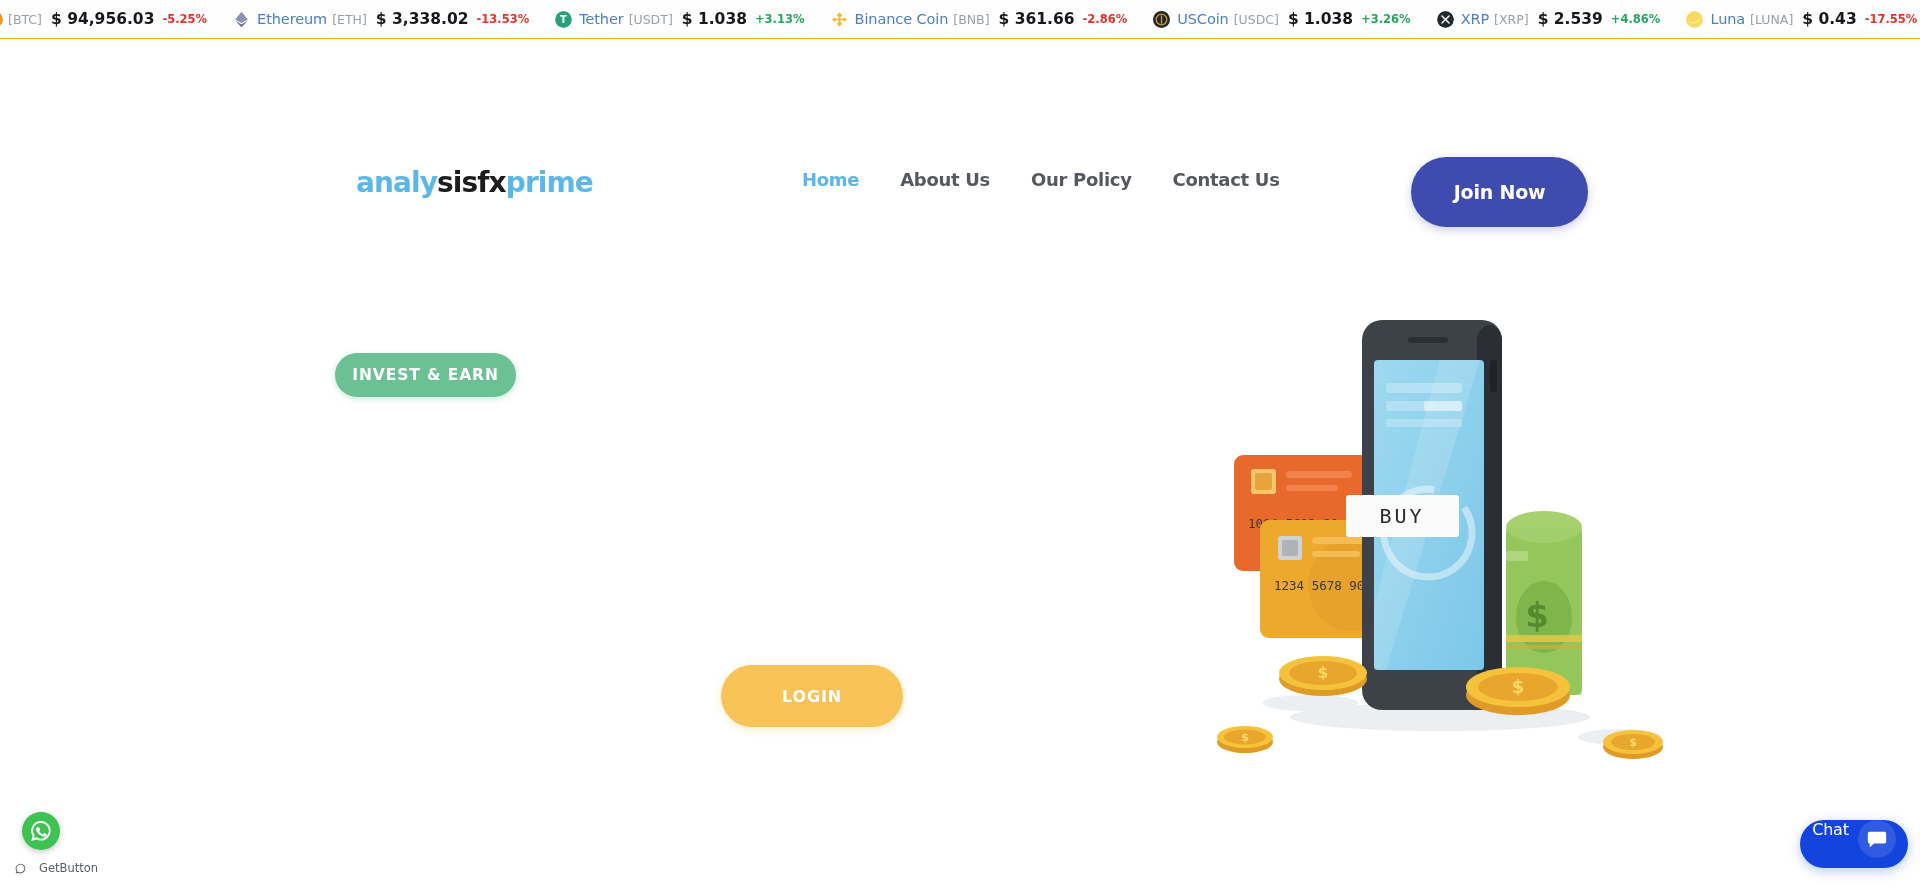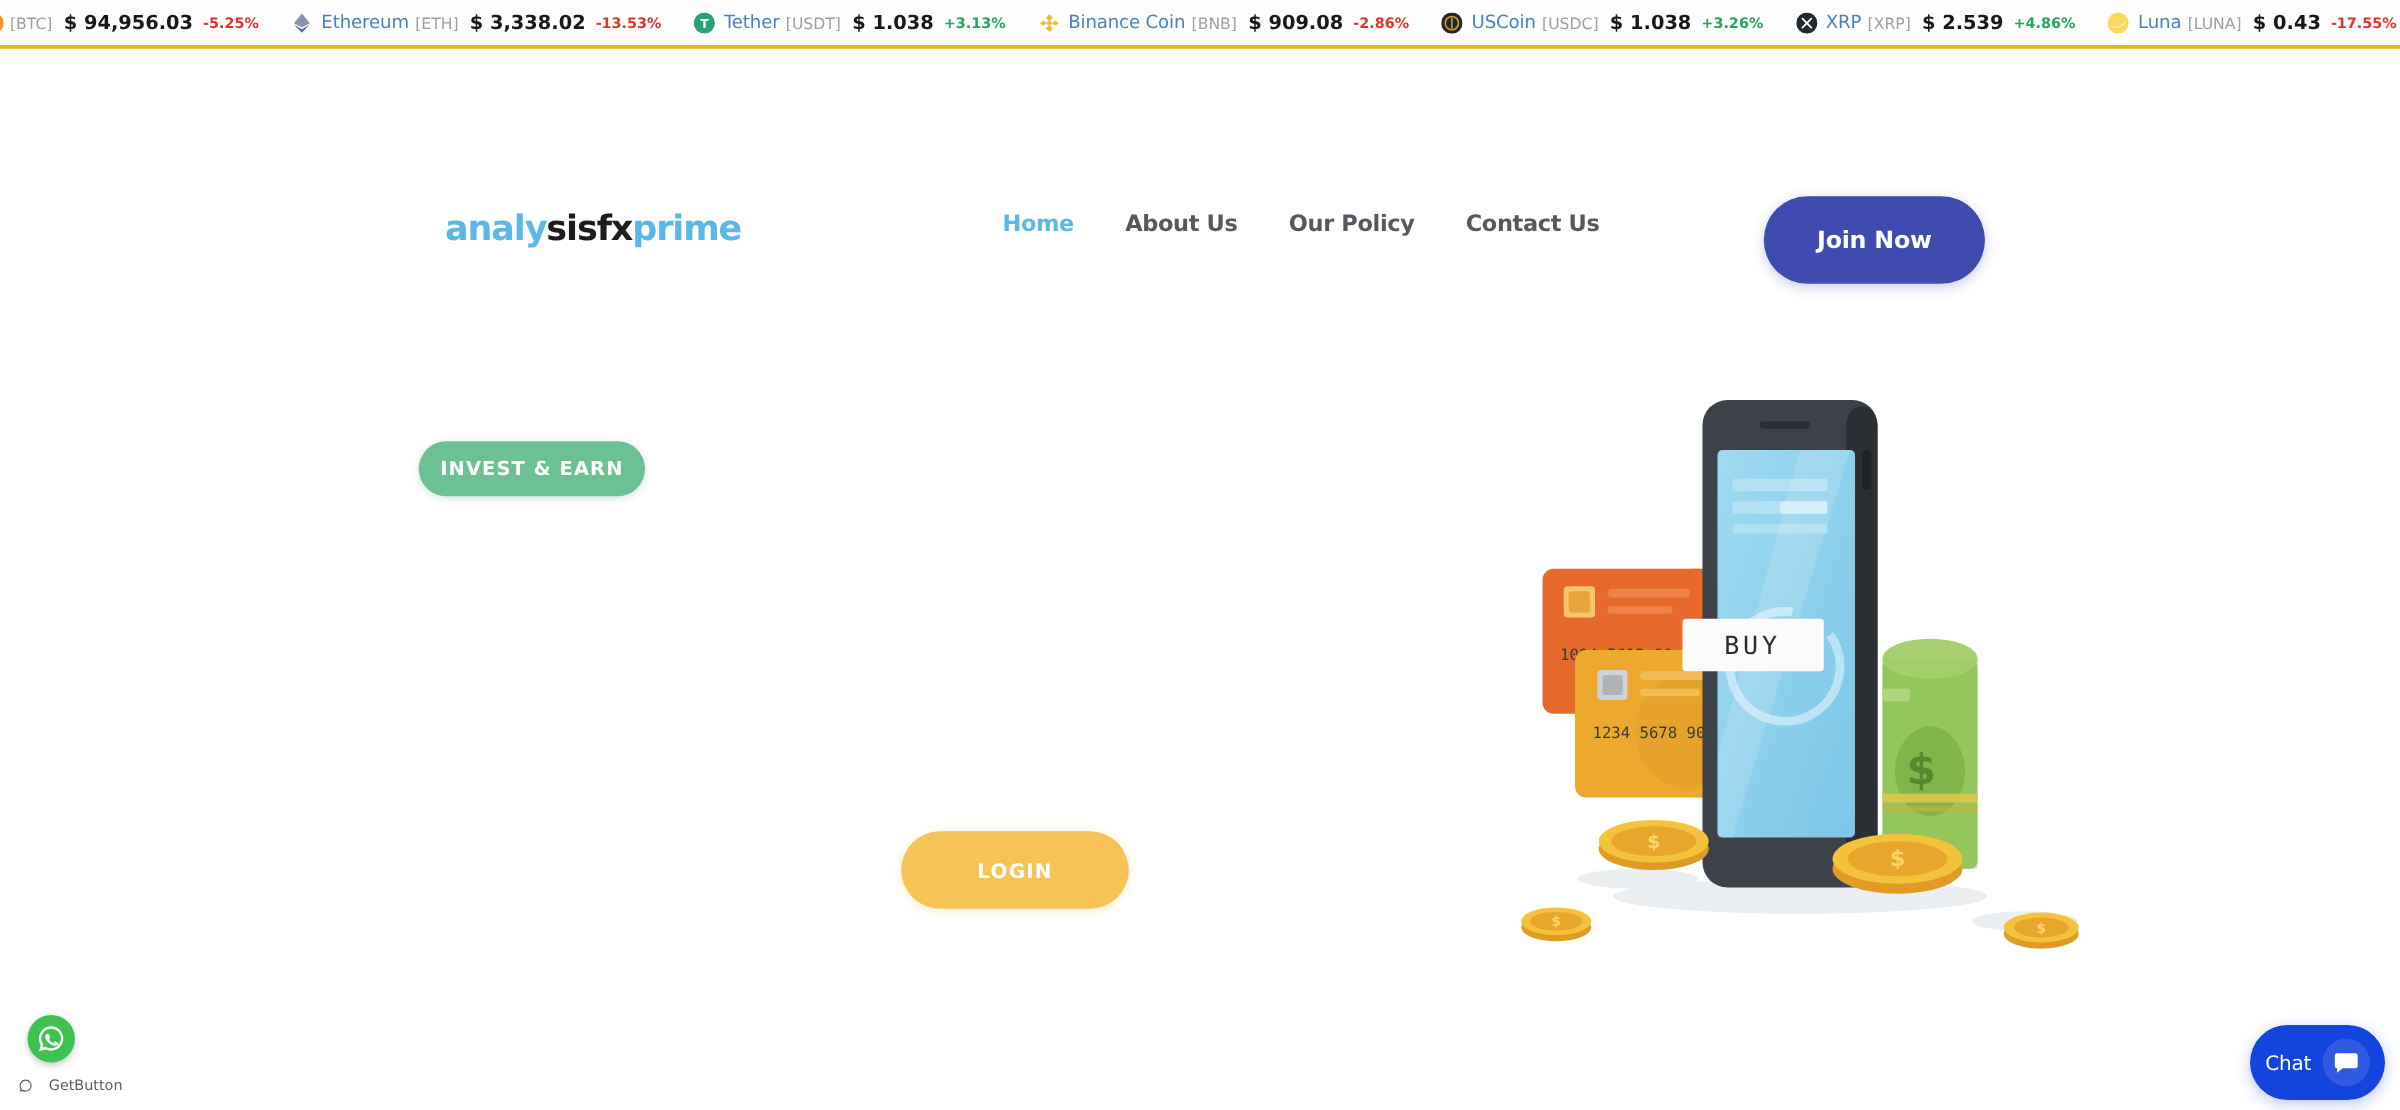--- a/index.html
+++ b/index.html
@@ -11,21 +11,21 @@
     font-family: "Liberation Sans", sans-serif;
   }
 
   
   .ticker-bar {
     position: absolute;
     top: 0; left: 0;
     width: 1920px;
     height: 39px;
     background: #fefefe;
-    border-bottom: 3px solid #eab308;
+    border-bottom: 1px solid #eab308;
     display: flex;
     align-items: center;
     overflow: hidden;
     white-space: nowrap;
   }
   .ticker-track {
     display: flex;
     align-items: center;
     margin-left: -26px;
   }
@@ -203,25 +203,25 @@
     color: #5a5f66;
     font-family: "DejaVu Sans", sans-serif;
     white-space: nowrap;
   }
 
   .chat-widget {
     position: absolute;
     left: 1800px;
     top: 820px;
     width: 108px;
-    height: 60px;
+    height: 48px;
     border-radius: 30px;
     background: #1344dd;
     display: flex;
-    align-items: center;
+    align-items: flex-start;
     justify-content: center;
     gap: 9px;
     cursor: pointer;
     box-shadow: 0 3px 12px rgba(19,68,221,0.3);
   }
   .chat-label {
     font-size: 16px;
     color: #ffffff;
     font-family: "DejaVu Sans", sans-serif;
     letter-spacing: -0.2px;
@@ -272,21 +272,21 @@
       <div class="tick">
         <svg viewBox="0 0 24 24" class="tick-icon">
           <polygon points="12,2 16,6 12,10 8,6" fill="#f3ba2f"></polygon>
           <polygon points="12,14 16,18 12,22 8,18" fill="#f3ba2f"></polygon>
           <polygon points="5,9 9,12 5,15 1.5,12" fill="#f3ba2f"></polygon>
           <polygon points="19,9 22.5,12 19,15 15,12" fill="#f3ba2f"></polygon>
           <polygon points="12,8.5 15.5,12 12,15.5 8.5,12" fill="#f3ba2f"></polygon>
         </svg>
         <span class="tick-name">Binance Coin</span>
         <span class="tick-sym">[BNB]</span>
-        <span class="tick-price">$ 909.08</span>
+        <span class="tick-price">$ 361.66</span>
         <span class="tick-chg chg-down">-2.86%</span>
       </div>
       <div class="tick">
         <svg viewBox="0 0 24 24" class="tick-icon">
           <rect width="24" height="24" rx="2" fill="#23262b"></rect>
           <circle cx="12" cy="12" r="7.5" fill="none" stroke="#c8a02c" stroke-width="1.8"></circle>
           <path d="M12 6v12" stroke="#c8a02c" stroke-width="1.8"></path>
         </svg>
         <span class="tick-name">USCoin</span>
         <span class="tick-sym">[USDC]</span>

